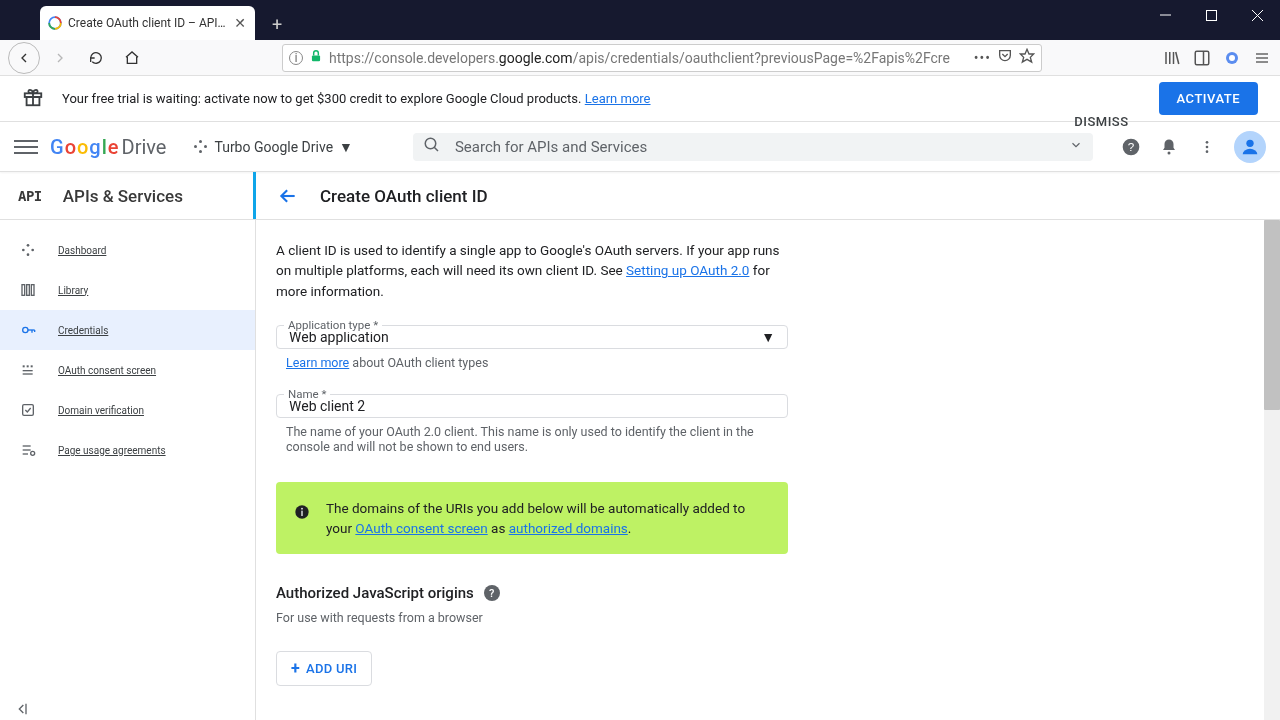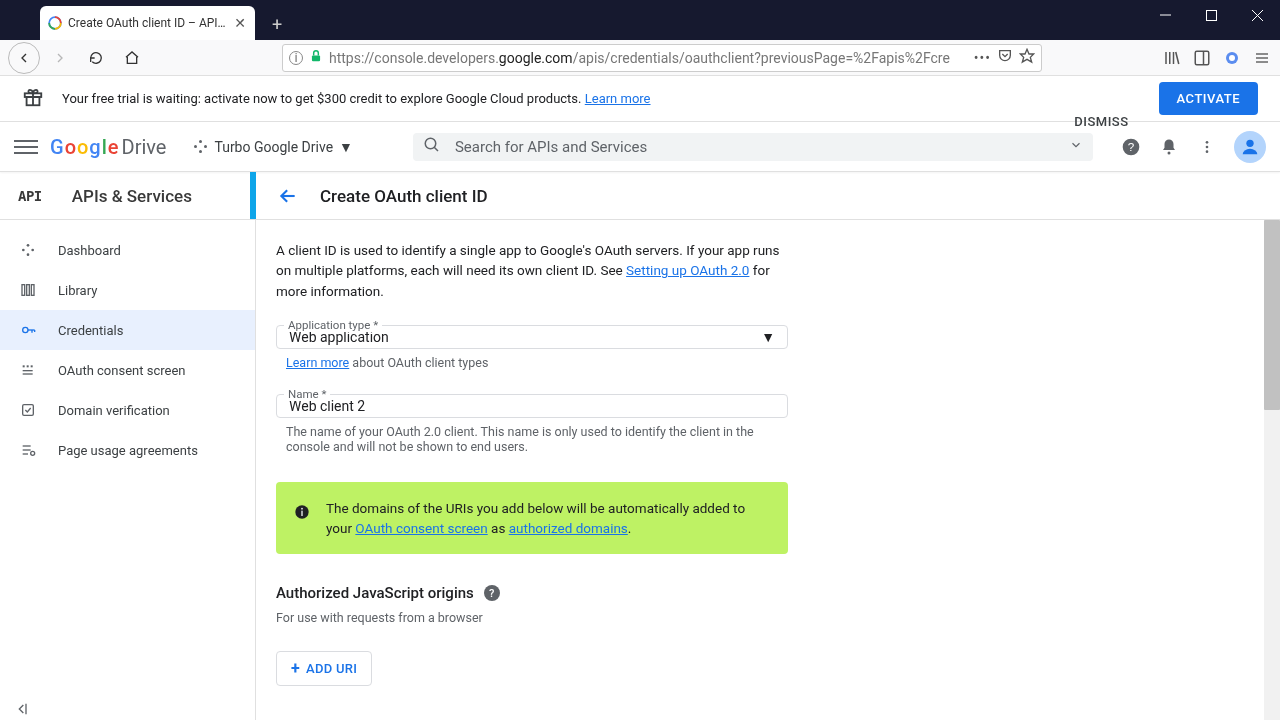--- a/index.html
+++ b/index.html
@@ -32,28 +32,28 @@
   .project-picker { display:flex; align-items:center; gap:6px; padding:4px 8px; font-size:14px; color:#3c4043; margin-left:8px;}
   .hex { width:14px; height:14px; position:relative;}
   .hex .dot { position:absolute; width:3px; height:3px; background:#5f6368; border-radius:50%;}
   .search-bar { flex: 0 0 680px; margin-left: 40px; height: 28px; background: #f1f3f4; border-radius: 4px; display:flex; align-items:center; padding: 0 10px; gap: 14px; color: #5f6368; font-size: 15px;}
   .search-bar .chev { margin-left:auto;}
   .hdr-right { margin-left: auto; display:flex; align-items:center; gap: 16px;}
   .hdr-right .ic { width: 22px; height:22px; display:flex; align-items:center; justify-content:center; color:#5f6368;}
   .avatar { width: 32px; height: 32px; border-radius: 50%; background: #b3d4fc; display:flex; align-items:center; justify-content:center;}
   .avatar svg { fill: #1a73e8; }
   .page-header-row { height: 48px; border-bottom: 1px solid #e0e0e0; display:flex; align-items:stretch;}
-  .sidebar-header { width: 256px; display:flex; align-items:center; padding: 0 18px; gap: 30px; font-size: 17px; font-weight:500; color: #393939; border-right: 6px solid #0ea5e9;}
+  .sidebar-header { width: 256px; display:flex; align-items:center; padding: 0 18px; gap: 21px; font-size: 17px; font-weight:500; color: #393939; border-right: 3px solid #0ea5e9;}
   .api-icon { font-family: 'Consolas', monospace; font-size: 14px; font-weight: bold; letter-spacing: -0.5px;}
   .content-header { flex:1; display:flex; align-items:center; padding: 0 20px; gap: 20px;}
   .back-arrow { color: #1a73e8; font-size: 20px; width: 24px; display:flex; align-items:center; justify-content:center;}
   .page-title { font-size: 17px; font-weight: 500;}
   .main-body { display:flex; height: 500px; position:relative;}
   .sidebar { width: 256px; border-right: 1px solid #e0e0e0; padding-top: 10px; position:relative;}
-  .side-item { height: 40px; display:flex; align-items:center; padding: 0 18px; gap: 20px; font-size: 13px; color: #3c4043;}
+  .side-item { height: 40px; display:flex; align-items:center; padding: 0 18px; gap: 20px; font-size: 10px; color: #3c4043; text-decoration: underline;}
   .side-item.active { background: #e8f0fe; color: #3c4043; border-left: 0; }
   .side-item.active .side-icon { color: #1a73e8; }
   .side-icon { width: 20px; display:flex; align-items:center; justify-content:center; color:#5f6368;}
   .collapse { position:absolute; bottom: 0; left: 14px; color:#5f6368; }
   .content { flex:1; overflow-y:auto; padding: 20px; position: relative;}
   .content-inner { max-width: 512px; padding-left: 0px;}
   .desc { font-size: 13.5px; color: #202124; line-height: 1.5;}
   .desc .link { color: #1a73e8; text-decoration: underline;}
   .field { position: relative; margin-top: 24px;}
   .field-box { border: 1px solid #dadce0; border-radius: 4px; height: 24px; display:flex; align-items:center; padding: 0 12px; font-size: 14px;}

